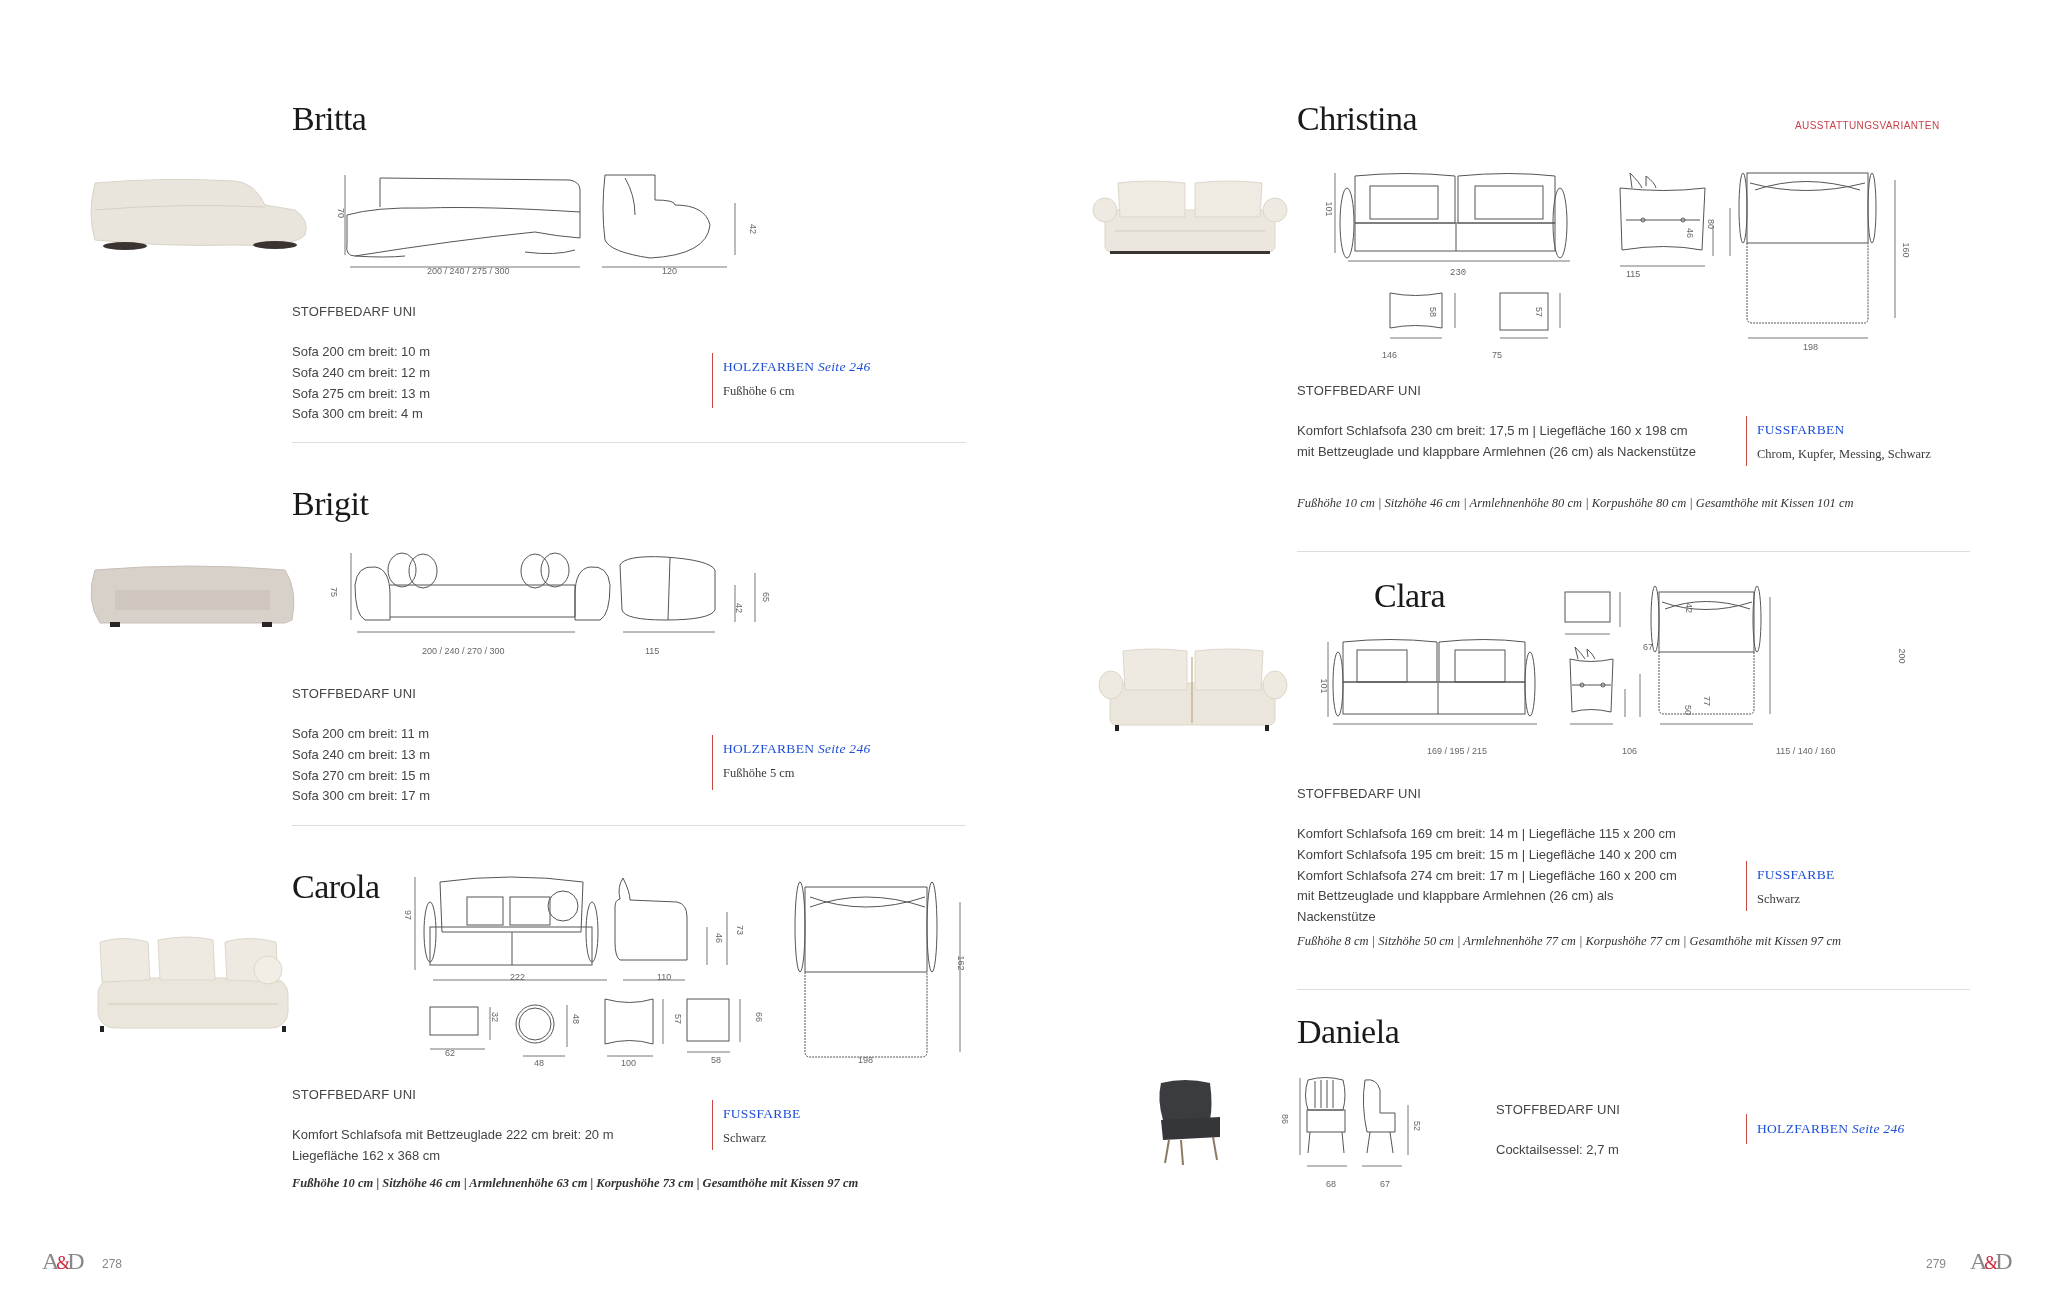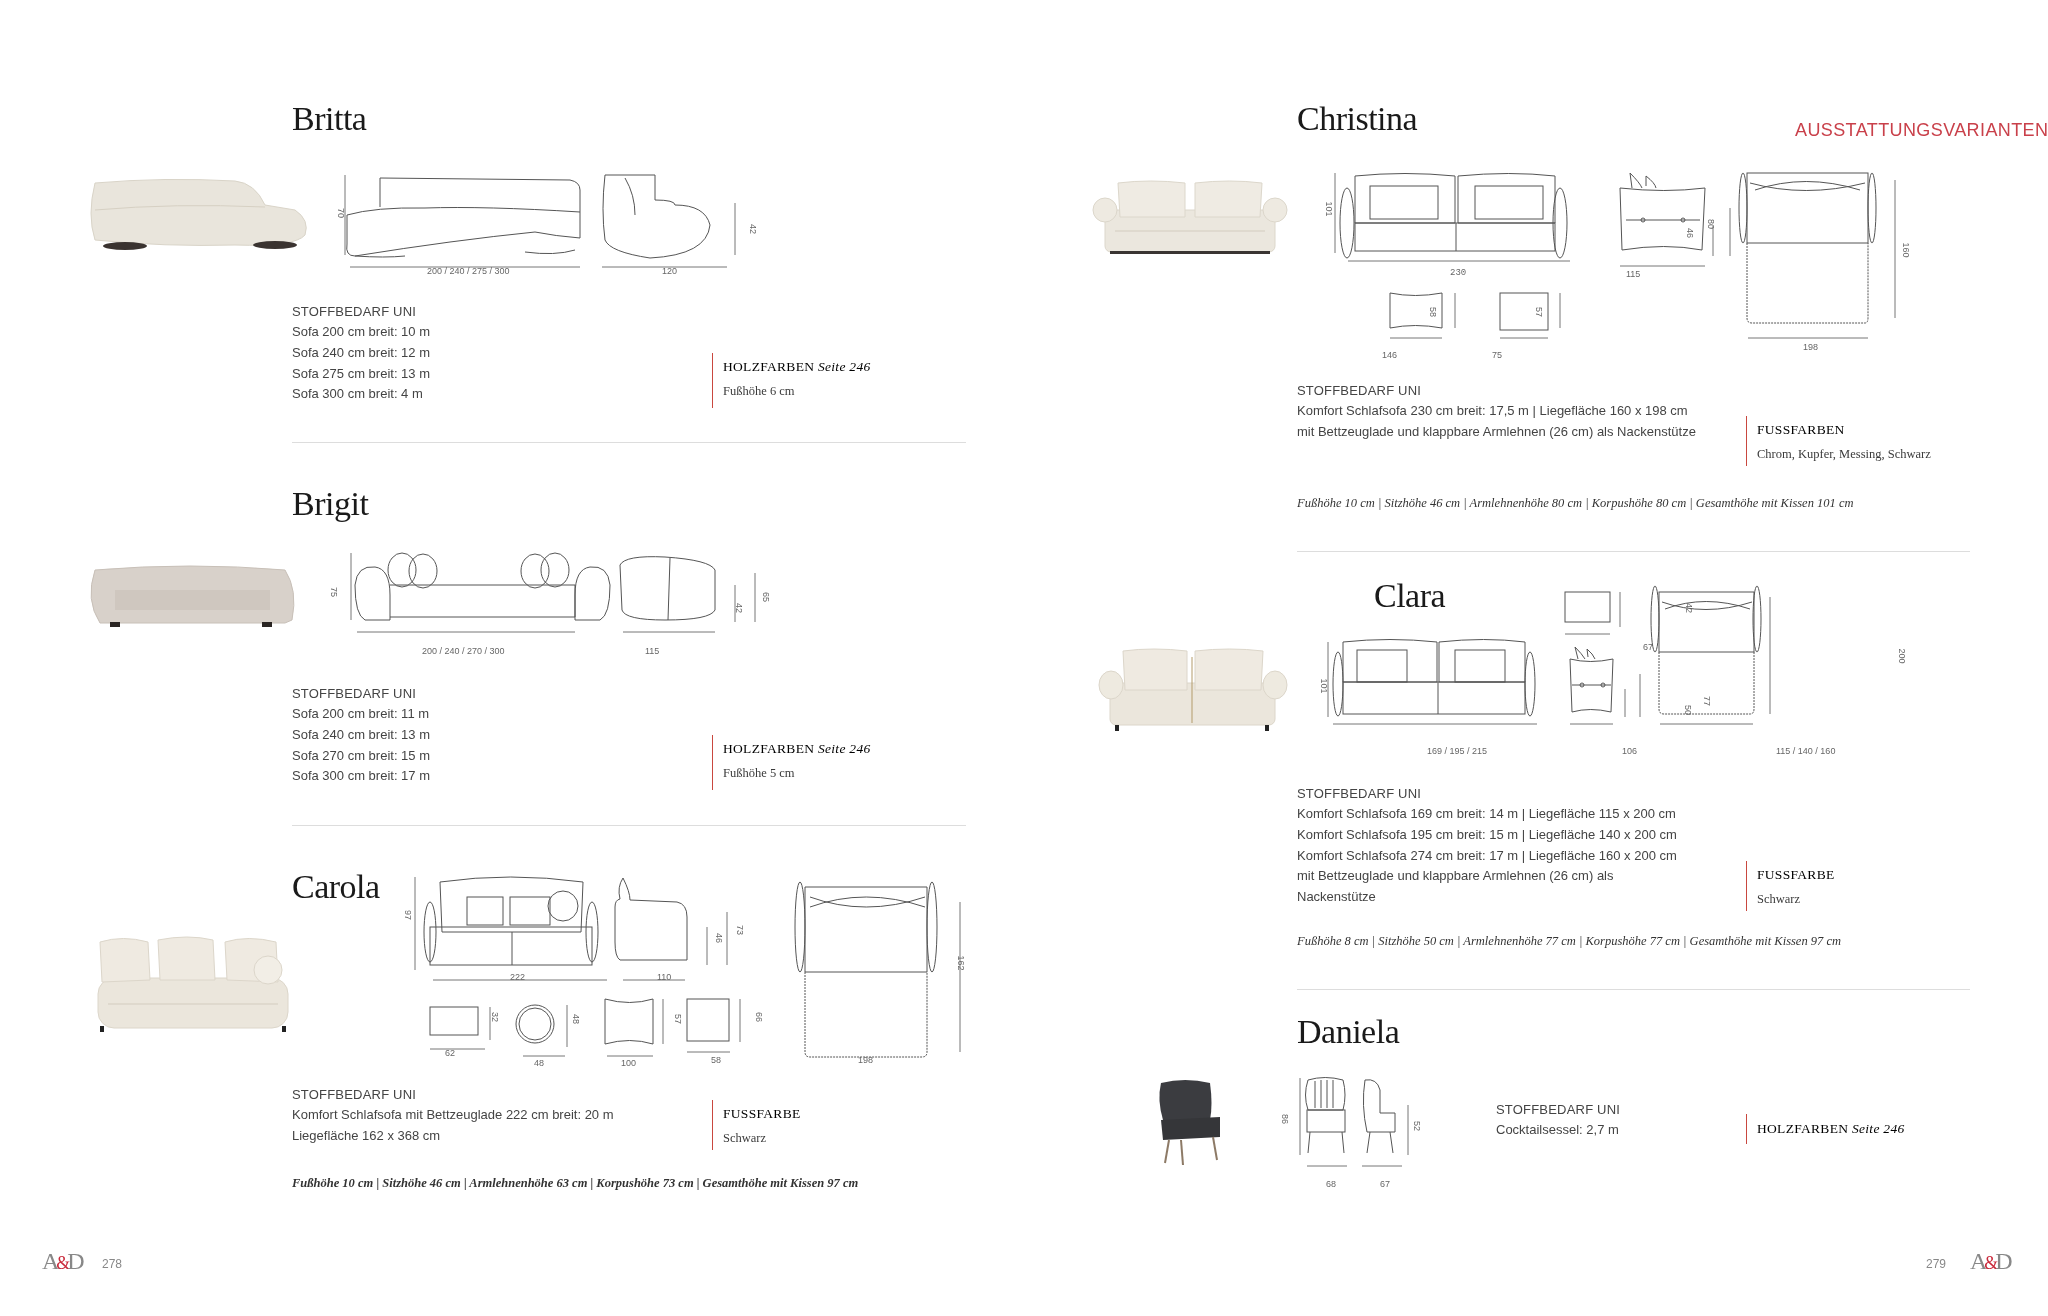--- a/index.html
+++ b/index.html
@@ -1,30 +1,30 @@
 <!DOCTYPE html>
 <html><head>
 <meta charset="utf-8">
 <style>
   html,body{margin:0;padding:0;background:#fff;}
   body{width:2048px;height:1316px;position:relative;overflow:hidden;font-family:"Liberation Sans",sans-serif;color:#333;}
   .abs{position:absolute;}
   .title{font-family:"Liberation Serif","DejaVu Serif",serif;font-size:34px;color:#1a1a1a;letter-spacing:-0.5px;}
   .sec-head{font-size:13px;color:#444;letter-spacing:0.2px;}
-  .spec{font-size:13px;color:#444;line-height:20.8px;}
+  .spec{font-size:13px;color:#444;line-height:20.8px;margin-top:20px;}
   .spec div{white-space:nowrap;}
   .right-box{border-left:1.5px solid #c9483f;padding-left:10px;}
-  .rb-head{font-family:"Liberation Serif",serif;font-size:13.5px;color:#000000;letter-spacing:0.3px;}
+  .rb-head{font-family:"Liberation Serif",serif;font-size:13.5px;color:#1d4ed8;letter-spacing:0.3px;}
   .rb-head i{font-style:italic;}
   .rb-val{font-family:"Liberation Serif",serif;font-size:12.5px;color:#3a3a3a;margin-top:9px;}
   .dims{font-family:"Liberation Serif",serif;font-style:italic;font-size:12.5px;color:#333;white-space:nowrap;}
   .divider{height:1px;background:#ddd;}
   .dimtxt{font-size:9px;color:#666;}
   .vtxt{font-size:9px;color:#666;transform:rotate(90deg);transform-origin:center;}
-  .accent{font-size:18px;color:#c9404a;letter-spacing:0.4px;}
+  .accent{font-size:10px;color:#c9404a;letter-spacing:0.4px;}
   .pageno{font-size:12px;color:#888;}
   .logo{font-family:"Liberation Serif",serif;font-size:24px;color:#888;letter-spacing:-3px;}
   .logo .amp{color:#c9283a;font-size:18px;}
   svg .ln{fill:none;stroke:#555;stroke-width:1;}
   svg .ax{stroke:#777;stroke-width:1;}
 </style>
 </head>
 <body>
 
 <div class="abs accent" style="left:1795px;top:120px;">AUSSTATTUNGSVARIANTEN</div>

